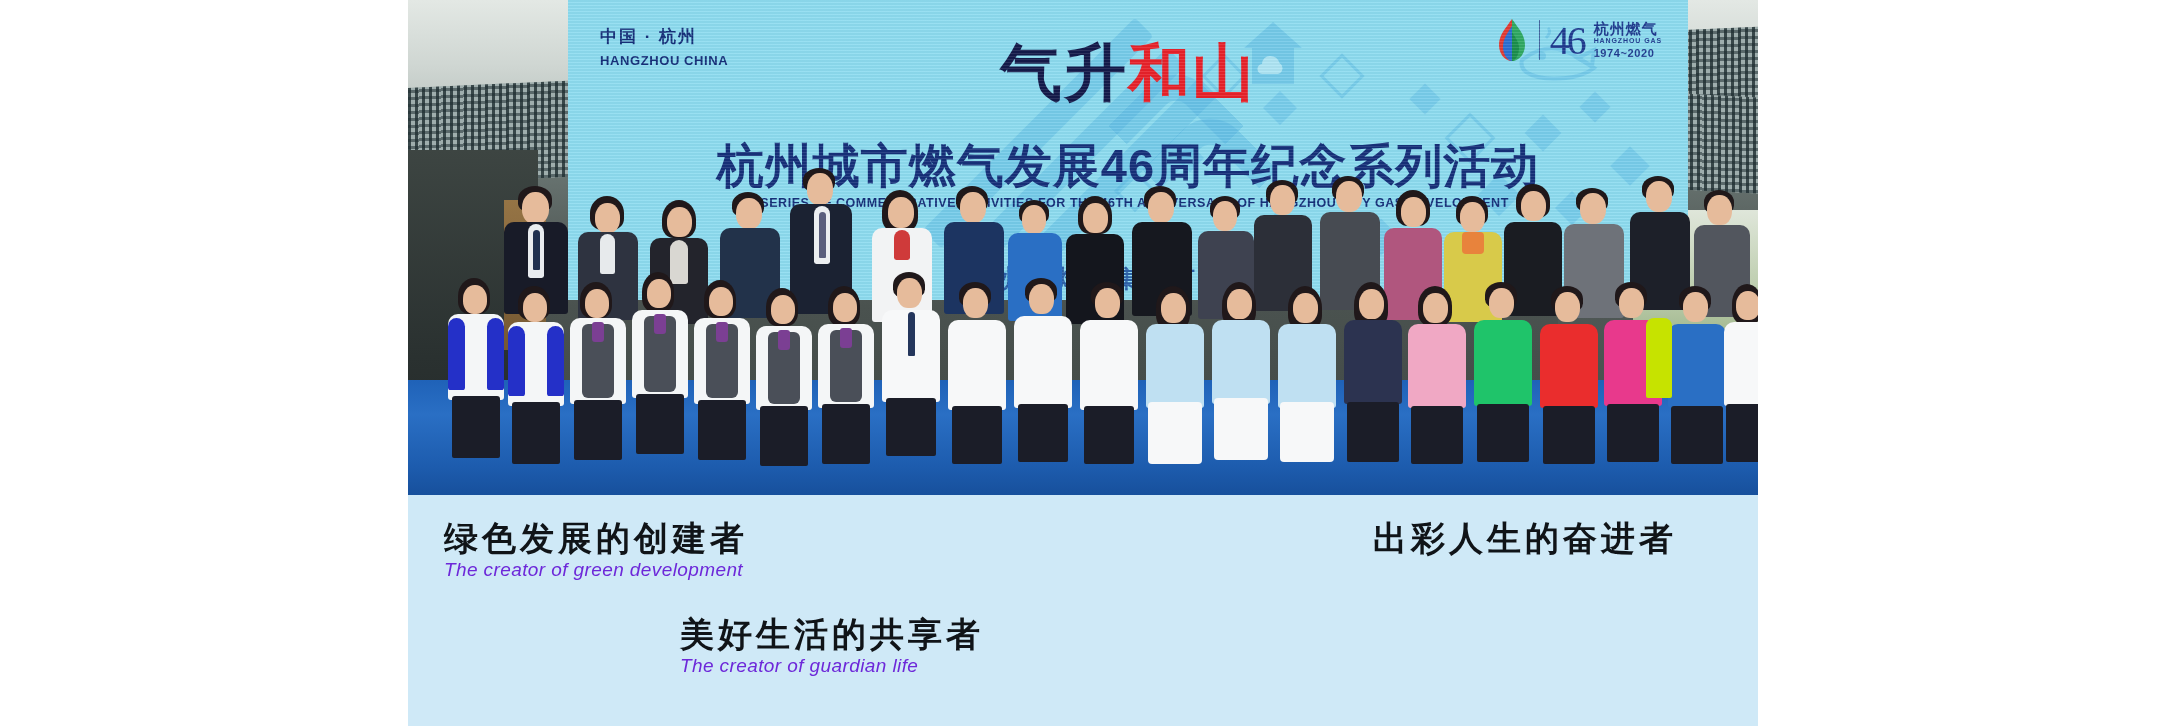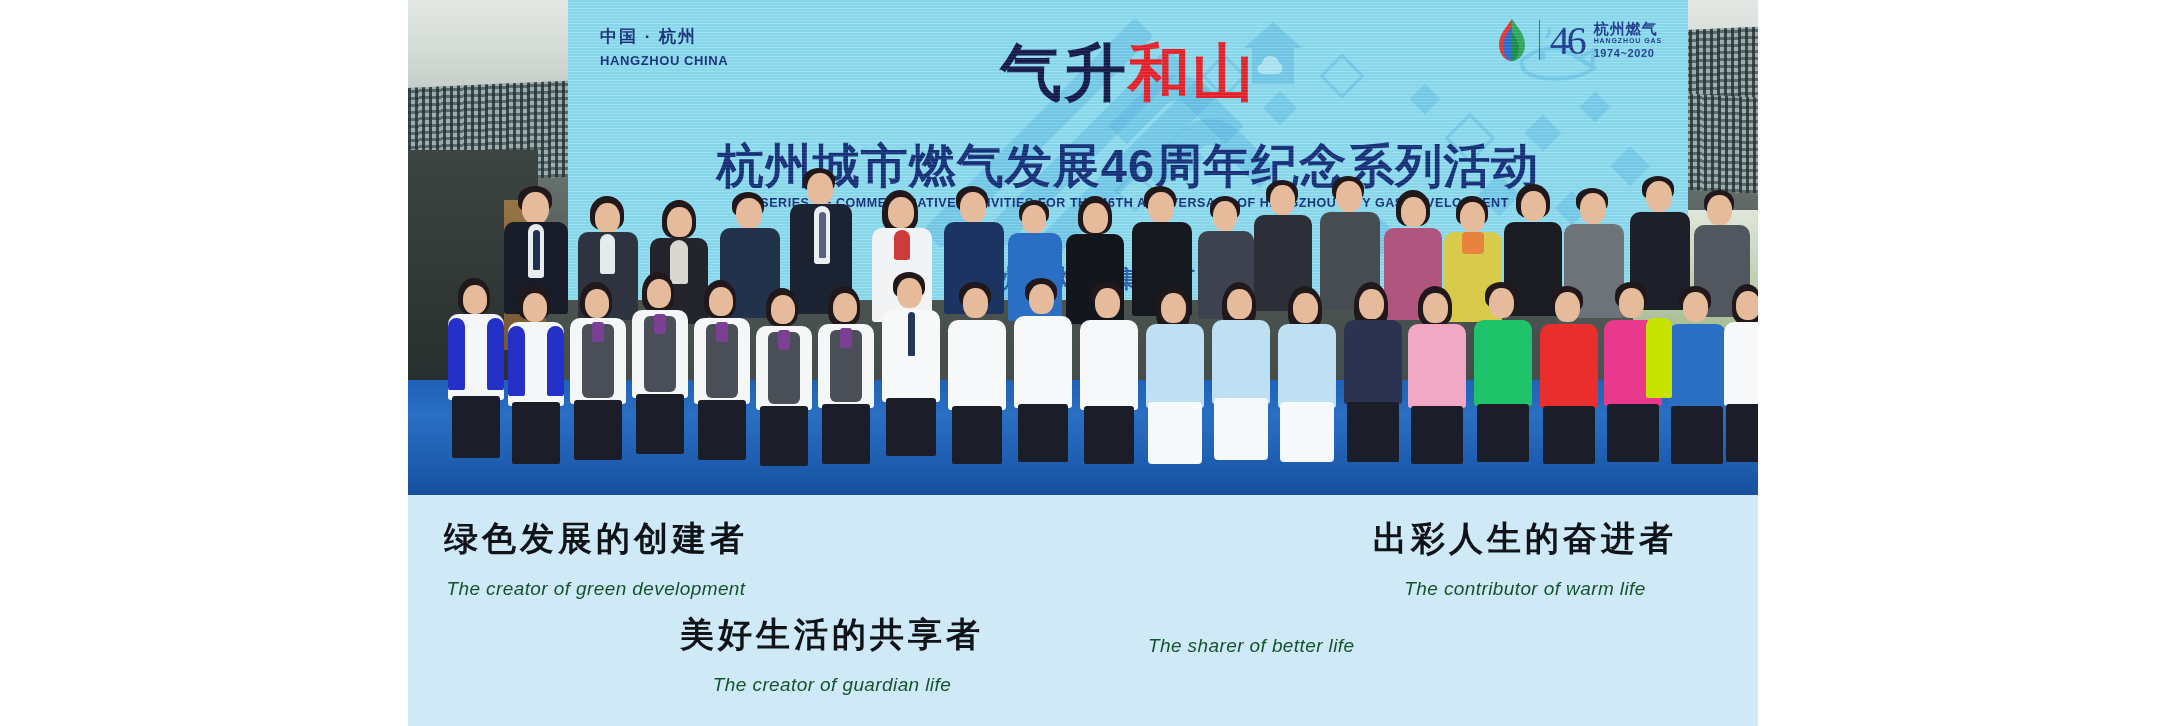--- a/index.html
+++ b/index.html
@@ -297,37 +297,37 @@
   
   #slogans {
     position: absolute;
     left: 0; top: 495px;
     width: 1350px;
     height: 231px;
     background: #cfe9f7;
   }
   .slogan {
     position: absolute;
-    text-align: center;
+    text-align: left;
   }
   .slogan .cn {
     font-size: 34px;
     font-weight: 700;
     color: #101418;
     letter-spacing: 4px;
     line-height: 1.15;
     white-space: nowrap;
   }
   .slogan .en {
     font-size: 19px;
     font-style: italic;
-    color: #14532d;
+    color: #6d28d9;
     letter-spacing: .4px;
     line-height: 1.3;
-    margin-top: 19px;
+    margin-top: 0;
     white-space: nowrap;
   }
   .row1-a { left: 36px;  top: 24px; }
   .row1-b { left: 508px; top: 24px; }
   .row1-c { left: 965px; top: 24px; }
   .row2-a { left: 272px; top: 120px; }
   .row2-b { left: 740px; top: 120px; }
 </style>
 </head>
 <body>
@@ -674,28 +674,26 @@
     <div id="slogans">
 
       <div class="slogan row1-a">
         <div class="cn">绿色发展的创建者</div>
         <div class="en">The creator of green development</div>
       </div>
 
 
       <div class="slogan row1-c">
         <div class="cn">出彩人生的奋进者</div>
-        <div class="en">The contributor of warm life</div>
       </div>
 
       <div class="slogan row2-a">
         <div class="cn">美好生活的共享者</div>
         <div class="en">The creator of guardian life</div>
       </div>
 
       <div class="slogan row2-b">
-        <div class="en">The sharer of better life</div>
       </div>
 
     </div>
 
   </div>
 </div>
 
 </body></html>

